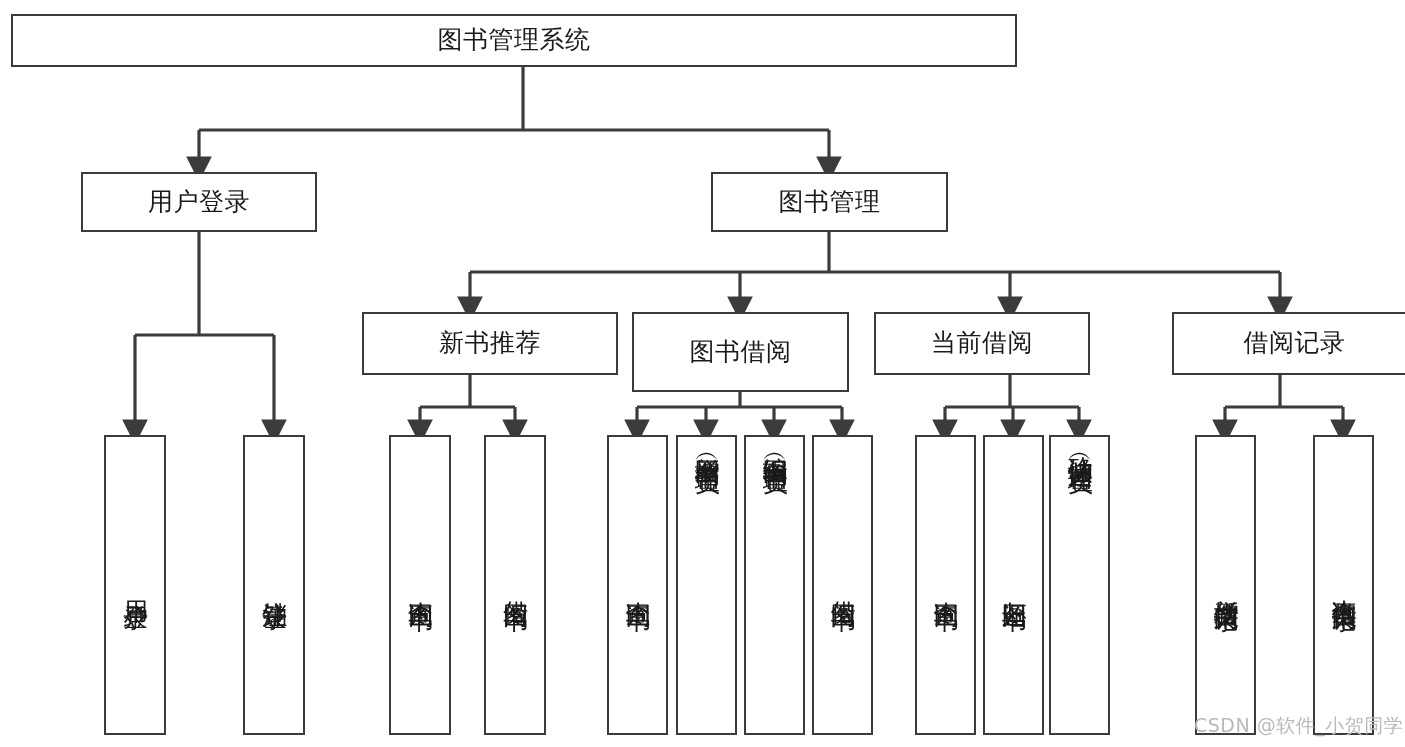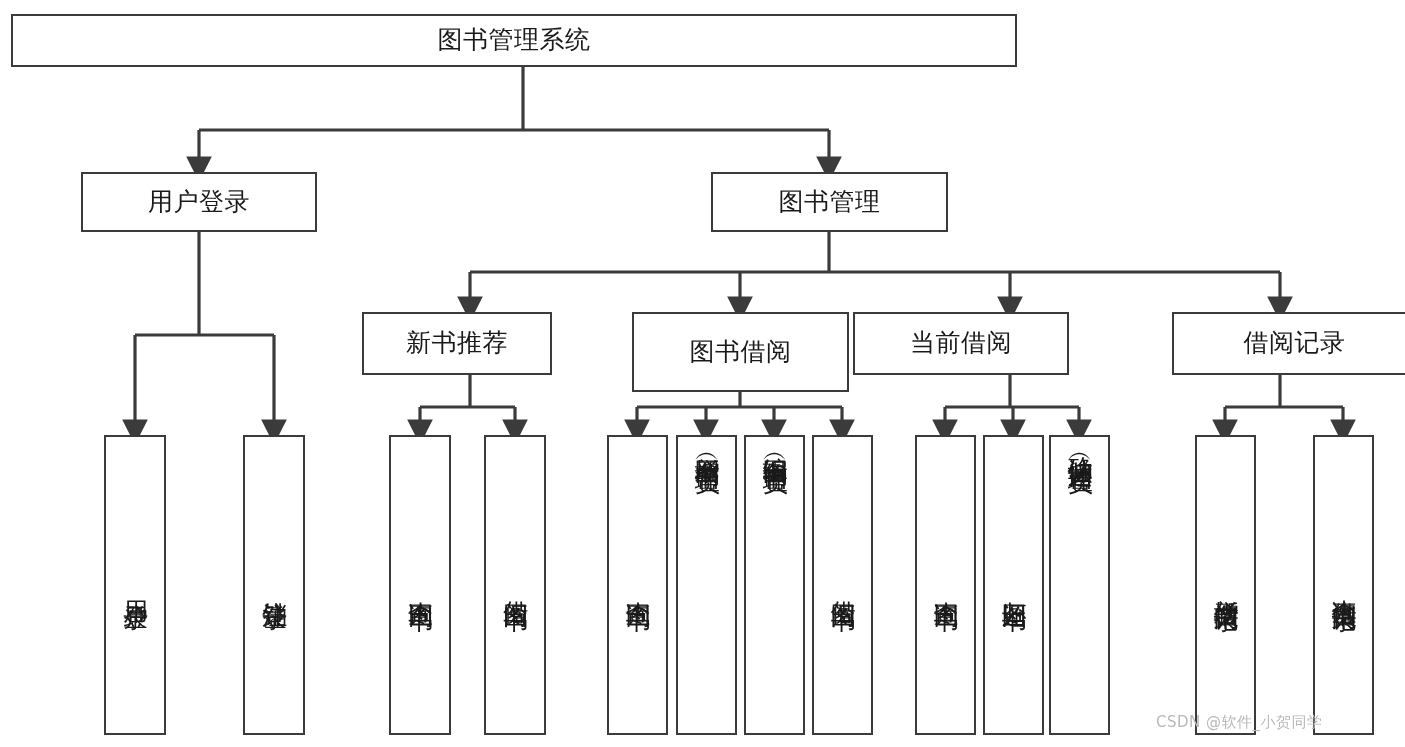--- a/index.html
+++ b/index.html
@@ -53,23 +53,23 @@
     text-orientation: upright;
     font-size: 25px;
     letter-spacing: 2px;
     margin: 0 auto;
   }
   .node-vertical.centered {
     align-items: center;
   }
   .watermark {
     position: absolute;
-    left: 1156px;
+    left: 1194px;
     top: 713px;
-    font-size: 15px;
+    font-size: 19px;
     color: #b9b9b9;
     white-space: nowrap;
     letter-spacing: 0.5px;
   }
 </style>
 </head>
 <body>
 
 <div id="diagram-root">
 
@@ -132,27 +132,27 @@
     <span class="node-label">图书管理系统</span>
   </div>
 
   <div class="node-box node-horizontal" style="left:81px; top:172px; width:236px; height:60px;">
     <span class="node-label">用户登录</span>
   </div>
   <div class="node-box node-horizontal" style="left:711px; top:172px; width:237px; height:60px;">
     <span class="node-label">图书管理</span>
   </div>
 
-  <div class="node-box node-horizontal" style="left:362px; top:312px; width:190px; height:63px;">
+  <div class="node-box node-horizontal" style="left:362px; top:312px; width:256px; height:63px;">
     <span class="node-label">新书推荐</span>
   </div>
   <div class="node-box node-horizontal" style="left:632px; top:312px; width:217px; height:80px;">
     <span class="node-label">图书借阅</span>
   </div>
-  <div class="node-box node-horizontal" style="left:853px; top:312px; width:216px; height:63px;">
+  <div class="node-box node-horizontal" style="left:874px; top:312px; width:216px; height:63px;">
     <span class="node-label">当前借阅</span>
   </div>
   <div class="node-box node-horizontal" style="left:1172px; top:312px; width:245px; height:63px;">
     <span class="node-label">借阅记录</span>
   </div>
 
   <div class="node-box node-vertical centered" style="left:104px; top:435px; width:62px; height:300px;">
     <span class="node-label">用户登录</span>
   </div>
   <div class="node-box node-vertical centered" style="left:243px; top:435px; width:62px; height:300px;">

